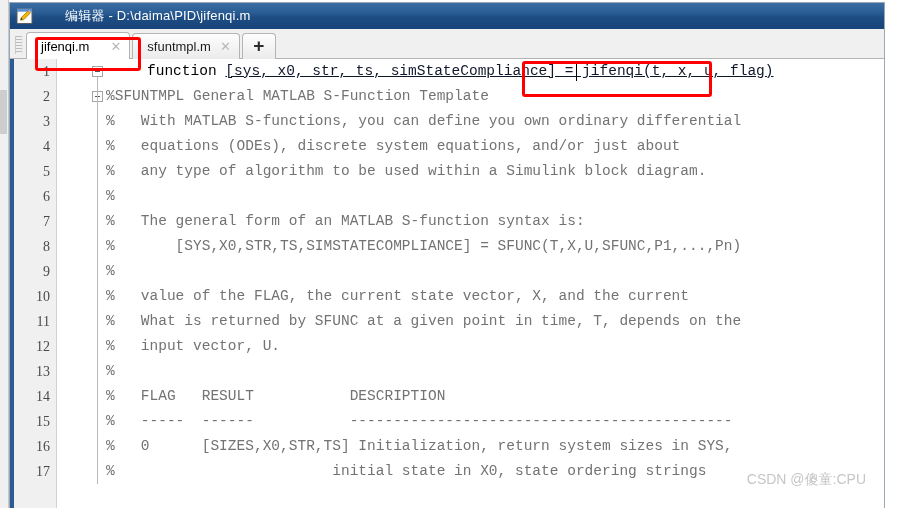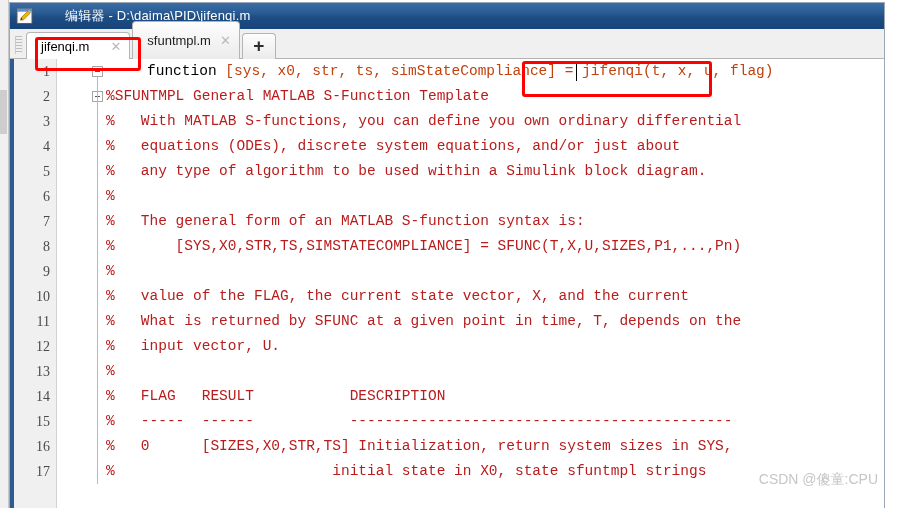--- a/index.html
+++ b/index.html
@@ -98,21 +98,21 @@
   }
   .tabs {
     position: absolute;
     left: 16px; top: 3px;
     height: 27px;
     display: flex;
     align-items: flex-end;
   }
   .tab {
     position: relative;
-    height: 38px;
+    height: 26px;
     display: flex;
     align-items: center;
     padding: 0 8px 0 14px;
     box-sizing: border-box;
     border: 1px solid #b4b4b4;
     border-bottom: none;
     border-top-left-radius: 4px;
     border-top-right-radius: 4px;
     margin-right: 2px;
     font-size: 13px;
@@ -209,23 +209,23 @@
   .codetext {
     position: absolute;
     left: 0; top: 0;
     height: 25px;
     line-height: 25px;
     font-family: "Liberation Mono", monospace;
     font-size: 14.5px;
     white-space: pre;
     color: #000000;
   }
-  .c-comment { color: #b91c1c; }
+  .c-comment { color: #737373; }
   .c-keyword { color: #000000; margin-left: 41px; }
-  .c-plain   { color: #c2410c; }
+  .c-plain   { color: #0f172a; text-decoration: underline; }
 
   
   .fold-box {
     position: absolute;
     left: 34px;
     top: 7px;
     width: 11px; height: 11px;
     border: 1px solid #a6a6a6;
     background: #ffffff;
     box-sizing: border-box;
@@ -262,21 +262,21 @@
   .caret {
     position: absolute;
     width: 1px;
     background: #000000;
     z-index: 30;
   }
 
   
   .watermark {
     position: absolute;
-    right: 6px;
+    right: 18px;
     bottom: 20px;
     color: #c6c6c6;
     font-size: 14px;
     font-family: "Liberation Sans", sans-serif;
     white-space: nowrap;
     z-index: 50;
   }
 </style>
 </head>
 <body>
@@ -418,21 +418,21 @@
           <div class="row">
             <span class="codetext"><span class="c-comment">%   any type of algorithm to be used within a Simulink block diagram.</span></span>
           </div>
           <div class="row">
             <span class="codetext"><span class="c-comment">%</span></span>
           </div>
           <div class="row">
             <span class="codetext"><span class="c-comment">%   The general form of an MATLAB S-function syntax is:</span></span>
           </div>
           <div class="row">
-            <span class="codetext"><span class="c-comment">%       [SYS,X0,STR,TS,SIMSTATECOMPLIANCE] = SFUNC(T,X,U,SIZES,P1,...,Pn)</span></span>
+            <span class="codetext"><span class="c-comment">%       [SYS,X0,STR,TS,SIMSTATECOMPLIANCE] = SFUNC(T,X,U,SFUNC,P1,...,Pn)</span></span>
           </div>
           <div class="row">
             <span class="codetext"><span class="c-comment">%</span></span>
           </div>
           <div class="row">
             <span class="codetext"><span class="c-comment">%   value of the FLAG, the current state vector, X, and the current</span></span>
           </div>
           <div class="row">
             <span class="codetext"><span class="c-comment">%   What is returned by SFUNC at a given point in time, T, depends on the</span></span>
           </div>
@@ -445,21 +445,21 @@
           <div class="row">
             <span class="codetext"><span class="c-comment">%   FLAG   RESULT           DESCRIPTION</span></span>
           </div>
           <div class="row">
             <span class="codetext"><span class="c-comment">%   -----  ------           --------------------------------------------</span></span>
           </div>
           <div class="row">
             <span class="codetext"><span class="c-comment">%   0      [SIZES,X0,STR,TS] Initialization, return system sizes in SYS,</span></span>
           </div>
           <div class="row">
-            <span class="codetext"><span class="c-comment">%                         initial state in X0, state sfuntmpl strings</span></span>
+            <span class="codetext"><span class="c-comment">%                         initial state in X0, state ordering strings</span></span>
           </div>
           <span class="caret" style="left: 470px; top: 4px; height: 18px;"></span>
         </div>
 
       <span class="watermark">CSDN @傻童:CPU</span>
     </div>
 
     <div class="redbox" id="redbox-tab"></div>
     <div class="redbox" id="redbox-func"></div>
 

